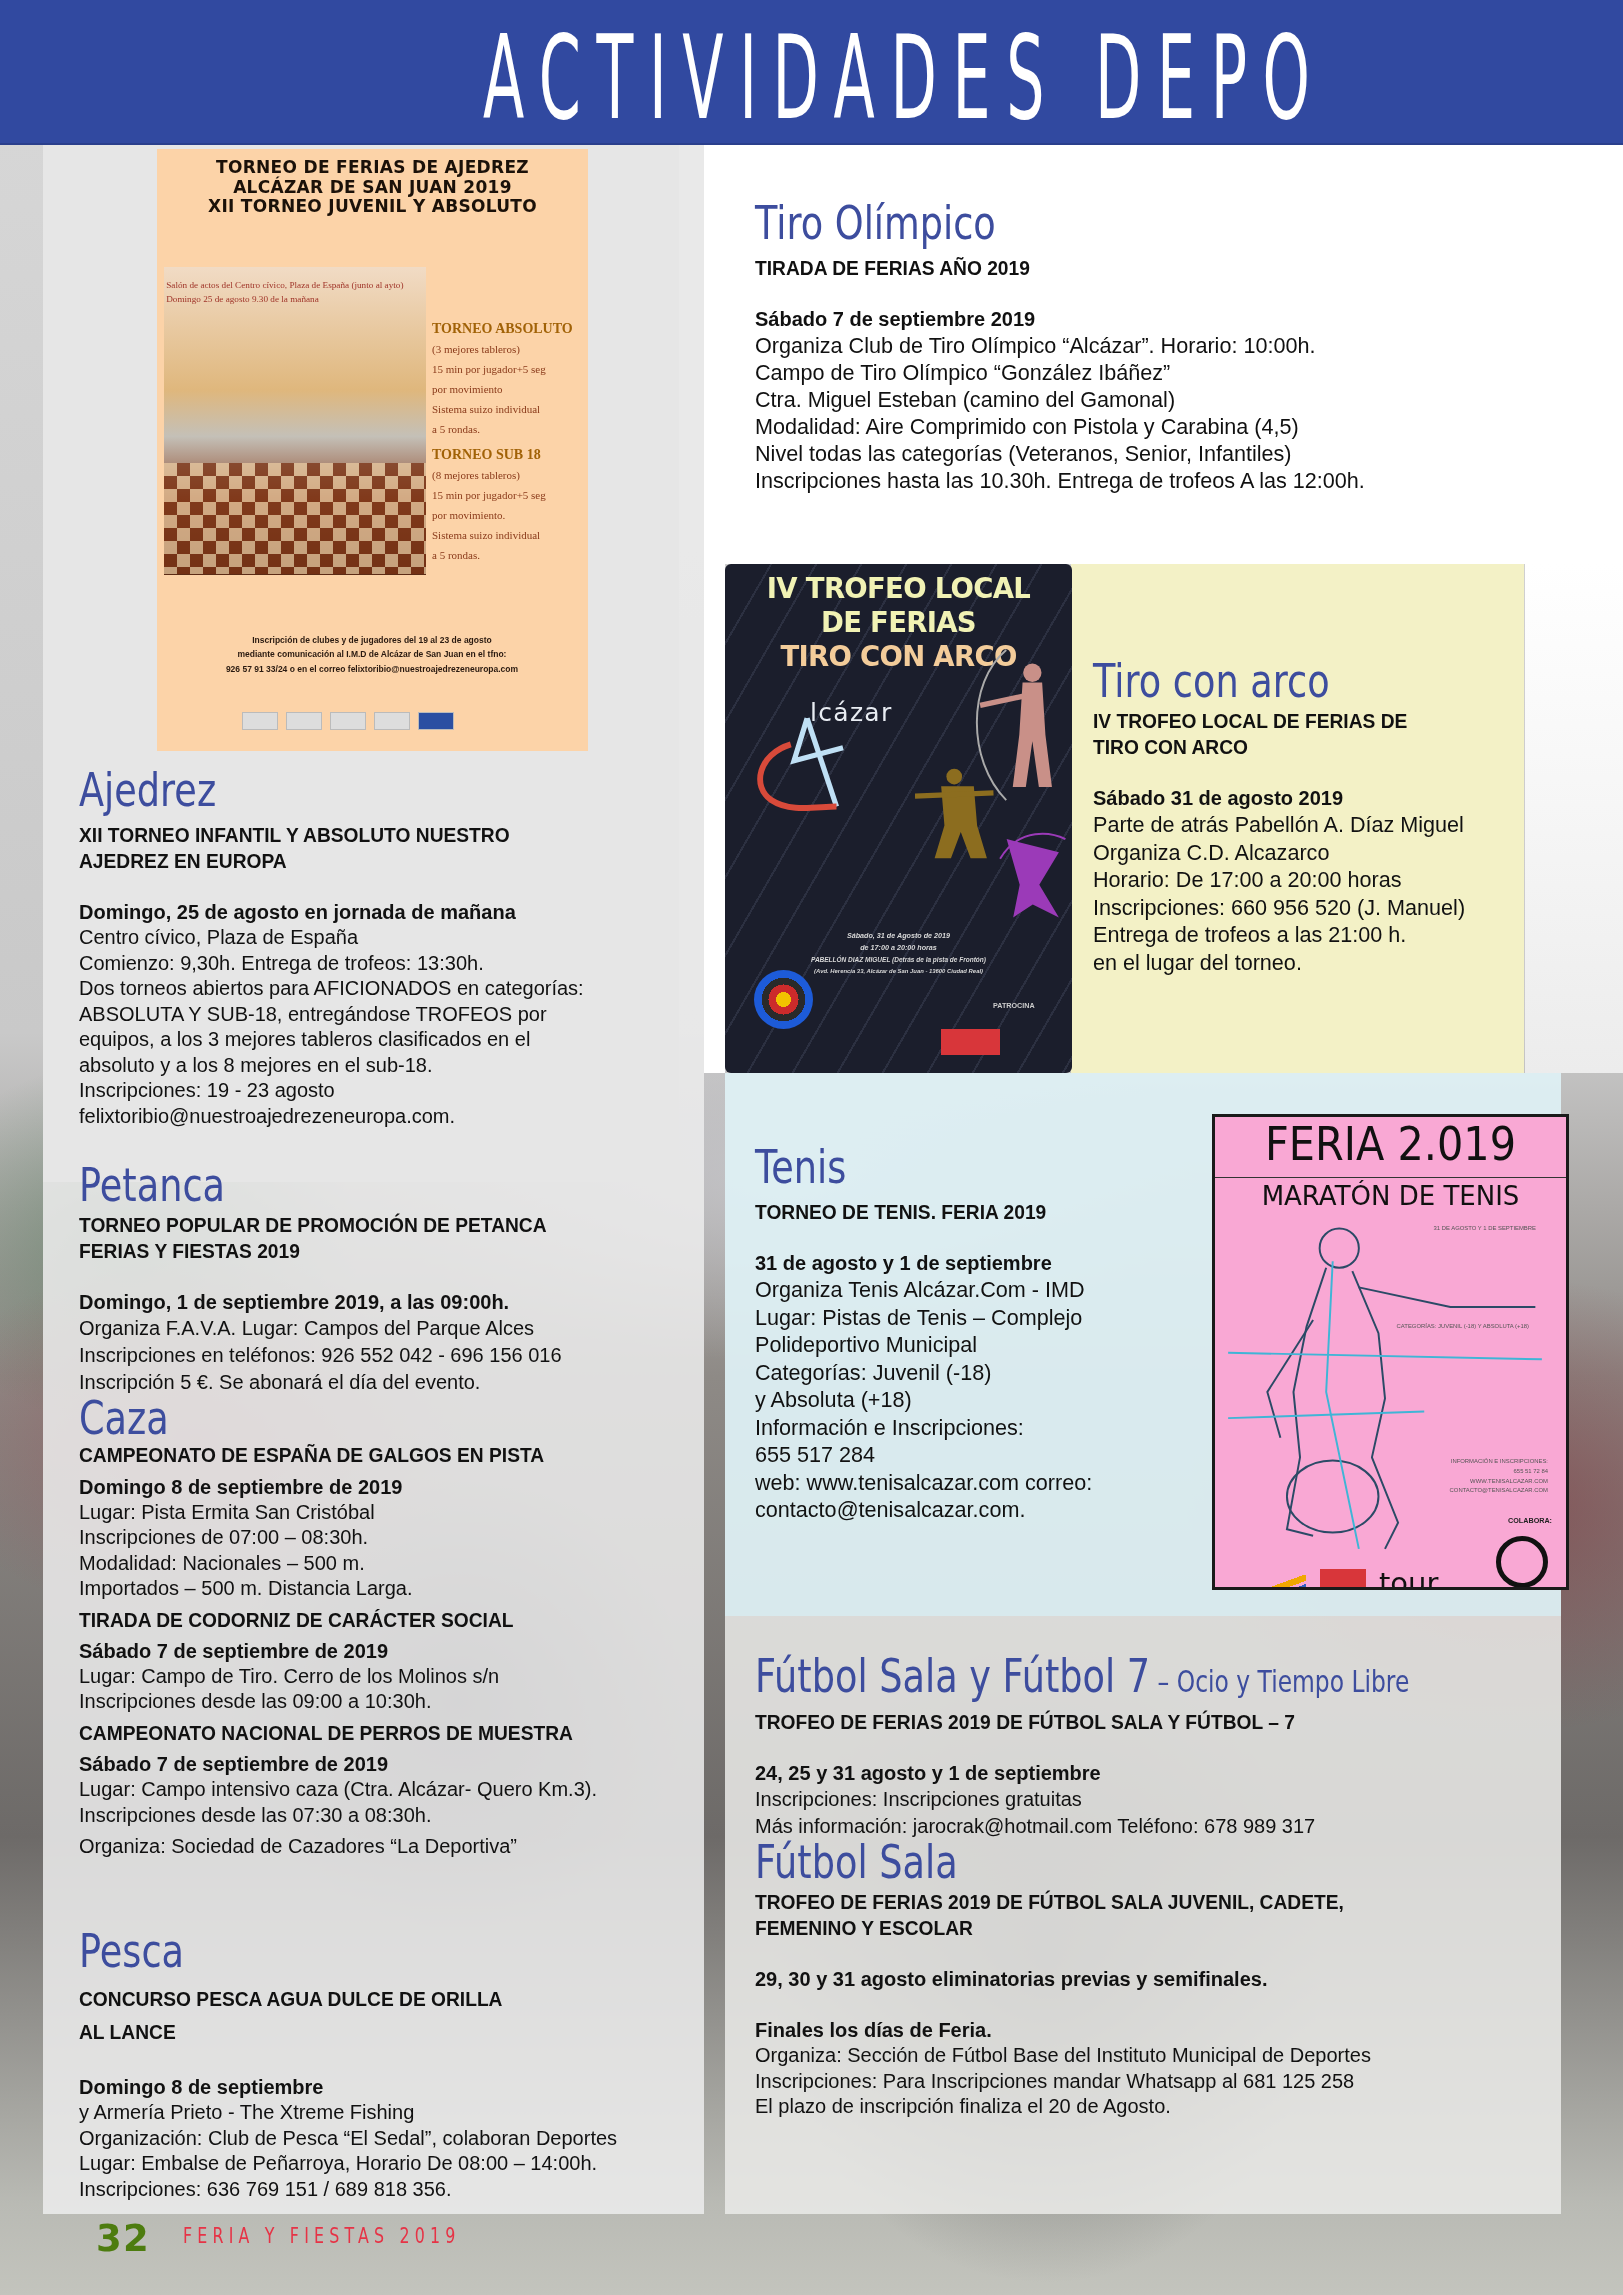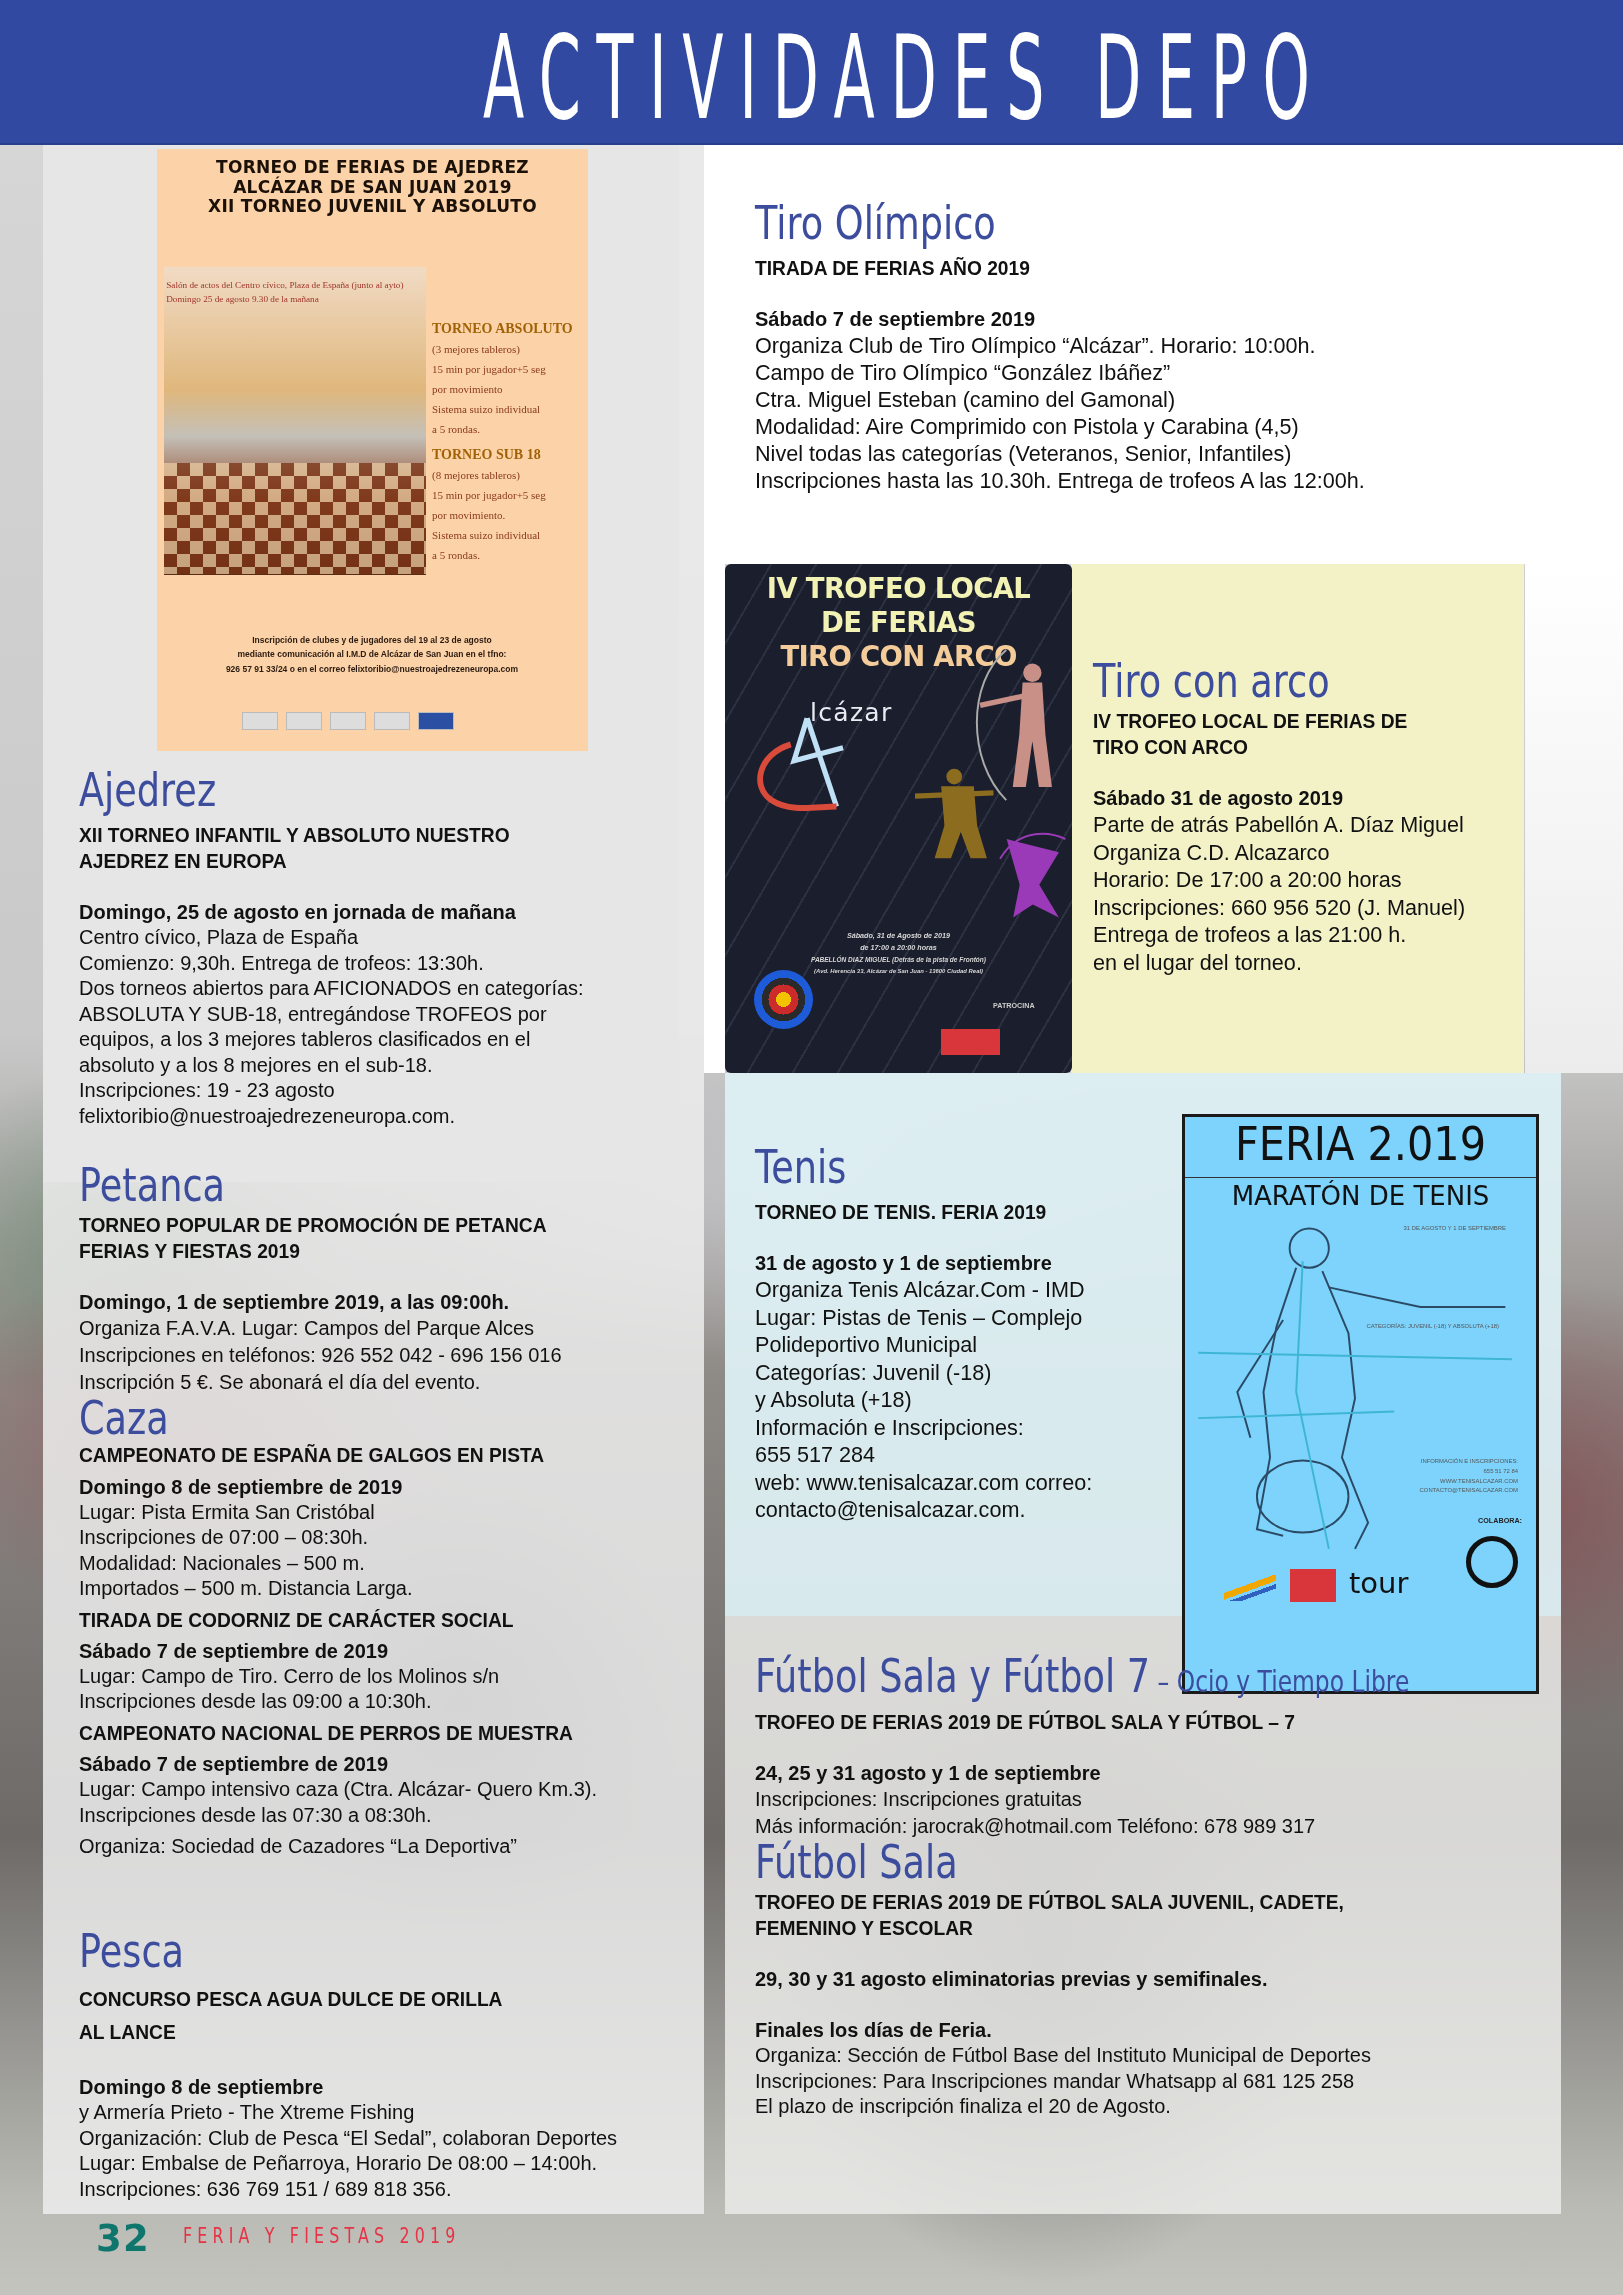--- a/index.html
+++ b/index.html
@@ -132,22 +132,22 @@
   }
   .arch-small {
     position: absolute; font-size: 7.2px; font-weight: 700; color: #d8d6b0;
   }
   .arch-target {
     position: absolute; left: 29.4px; top: 406px; width: 59px; height: 59px; border-radius: 50%;
     background: radial-gradient(circle, #f2c400 0 18%, #cc2b2b 18% 36%, #2a2a2a 36% 52%, #1d5bd8 52% 72%, #0f2fa8 72% 100%);
   }
 
   .poster-tenis {
-    left: 1182px; top: 1114px; width: 357px; height: 580px;
-    background: #7dd3fc;
+    left: 1212px; top: 1114px; width: 357px; height: 476px;
+    background: #f9a8d4;
     border: 3.9px solid #1a1a1a;
   }
   .tenis-feria {
     position: absolute; left: 0; top: 3.9px; width: 100%; text-align: center;
     font-family: "DejaVu Sans", sans-serif; font-size: 46px; color: #111;
     transform: scaleX(0.9); line-height: 1;
   }
   .tenis-sub {
     position: absolute; left: 0; top: 60px; width: 100%; text-align: center;
     font-family: "DejaVu Sans", sans-serif; font-size: 26px; color: #111;
@@ -174,21 +174,21 @@
   }
   .h-date { font-weight: 700; font-size: 20px; line-height: 26px; color: #111; }
   .txt { font-size: 20px; line-height: 25.5px; color: #111; }
   .gap8 { margin-top: 5.2px; }
   .gap14 { margin-top: 25px; }
   .nowrap { white-space: nowrap; }
 
   .footer-num {
     position: absolute; left: 96px; top: 2217px;
     font-family: "DejaVu Sans", sans-serif; font-weight: 700;
-    font-size: 37px; color: #0f766e; letter-spacing: 1.3px;
+    font-size: 37px; color: #4d7c0f; letter-spacing: 1.3px;
   }
   .footer-label {
     position: absolute; left: 183px; top: 2223px;
     font-family: "DejaVu Sans", sans-serif;
     font-size: 22px; color: #e63346; letter-spacing: 7.2px;
     transform: scaleX(0.72); transform-origin: left top; white-space: nowrap;
   }
 </style>
 </head>
 <body>

